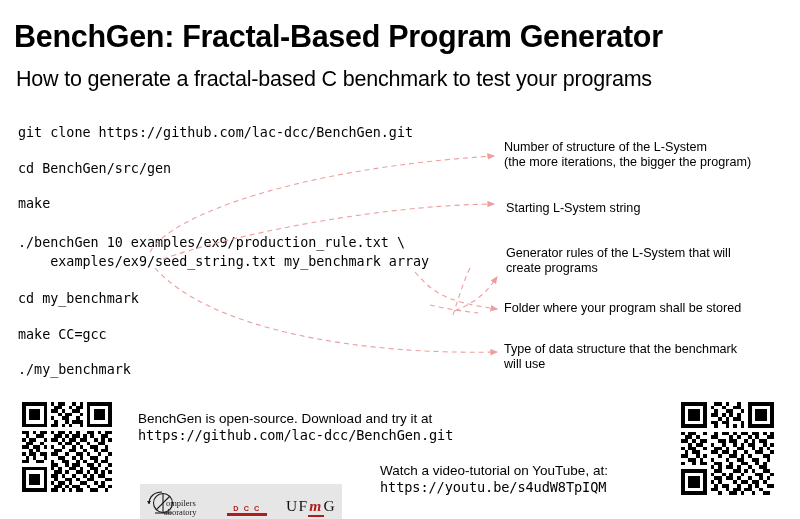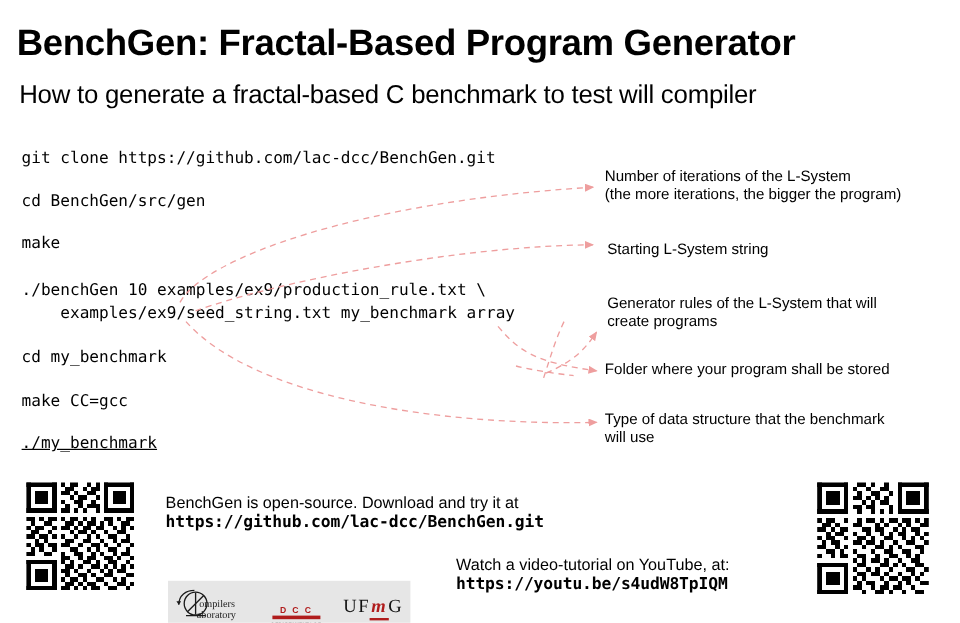--- a/index.html
+++ b/index.html
@@ -60,21 +60,21 @@
     line-height: 1.02;
     white-space: pre;
     color: #000;
     margin-bottom: 22px;
   }
   .cmd.two-line {
     line-height: 1.45;
     margin-bottom: 20px;
     margin-top: 21px;
   }
-  .cmd:last-child { margin-bottom: 16px; text-decoration: underline; }
+  .cmd:last-child { margin-bottom: 16px; }
 
   
   .annot {
     position: absolute;
     font-size: 12.6px;
     line-height: 1.22;
     color: #000;
     width: 292px;
   }
   #annot-0 { left: 504px; top: 140px; }
@@ -108,21 +108,20 @@
     font-size: 13.5px;
     line-height: 1.28;
   }
   #foot-left  { left: 138px; top: 410px; width: 410px; }
   #foot-right { left: 380px; top: 462px; width: 300px; }
   .foot-url {
     font-family: "DejaVu Sans Mono", monospace;
     font-size: 13.6px;
     letter-spacing: -0.1px;
     white-space: nowrap;
-    font-weight: bold;
   }
 
   
   #logo-bar {
     position: absolute;
     left: 140px;
     top: 484px;
     width: 202px;
     height: 43px;
     background: #e6e6e6;
@@ -191,34 +190,34 @@
     height: 2.4px;
     background: #b01c1c;
   }
 </style>
 </head>
 <body>
 
 <div id="poster">
 
   <div class="title">BenchGen: Fractal-Based Program Generator</div>
-  <div class="subtitle">How to generate a fractal-based C benchmark to test will compiler</div>
+  <div class="subtitle">How to generate a fractal-based C benchmark to test your programs</div>
 
   <div class="cmd-block">
     <div class="cmd">git clone https://github.com/lac-dcc/BenchGen.git</div>
     <div class="cmd">cd BenchGen/src/gen</div>
     <div class="cmd">make</div>
     <div class="cmd two-line"><span>./benchGen 10 examples/ex9/production_rule.txt \</span><br><span>    examples/ex9/seed_string.txt my_benchmark array</span></div>
     <div class="cmd">cd my_benchmark</div>
     <div class="cmd">make CC=gcc</div>
     <div class="cmd">./my_benchmark</div>
   </div>
 
   <div class="annot" id="annot-0">
-    <div>Number of iterations of the L-System</div>
+    <div>Number of structure of the L-System</div>
     <div>(the more iterations, the bigger the program)</div>
   </div>
   <div class="annot" id="annot-1">
     <div>Starting L-System string</div>
   </div>
   <div class="annot" id="annot-2">
     <div>Generator rules of the L-System that will</div>
     <div>create programs</div>
   </div>
   <div class="annot" id="annot-3">

